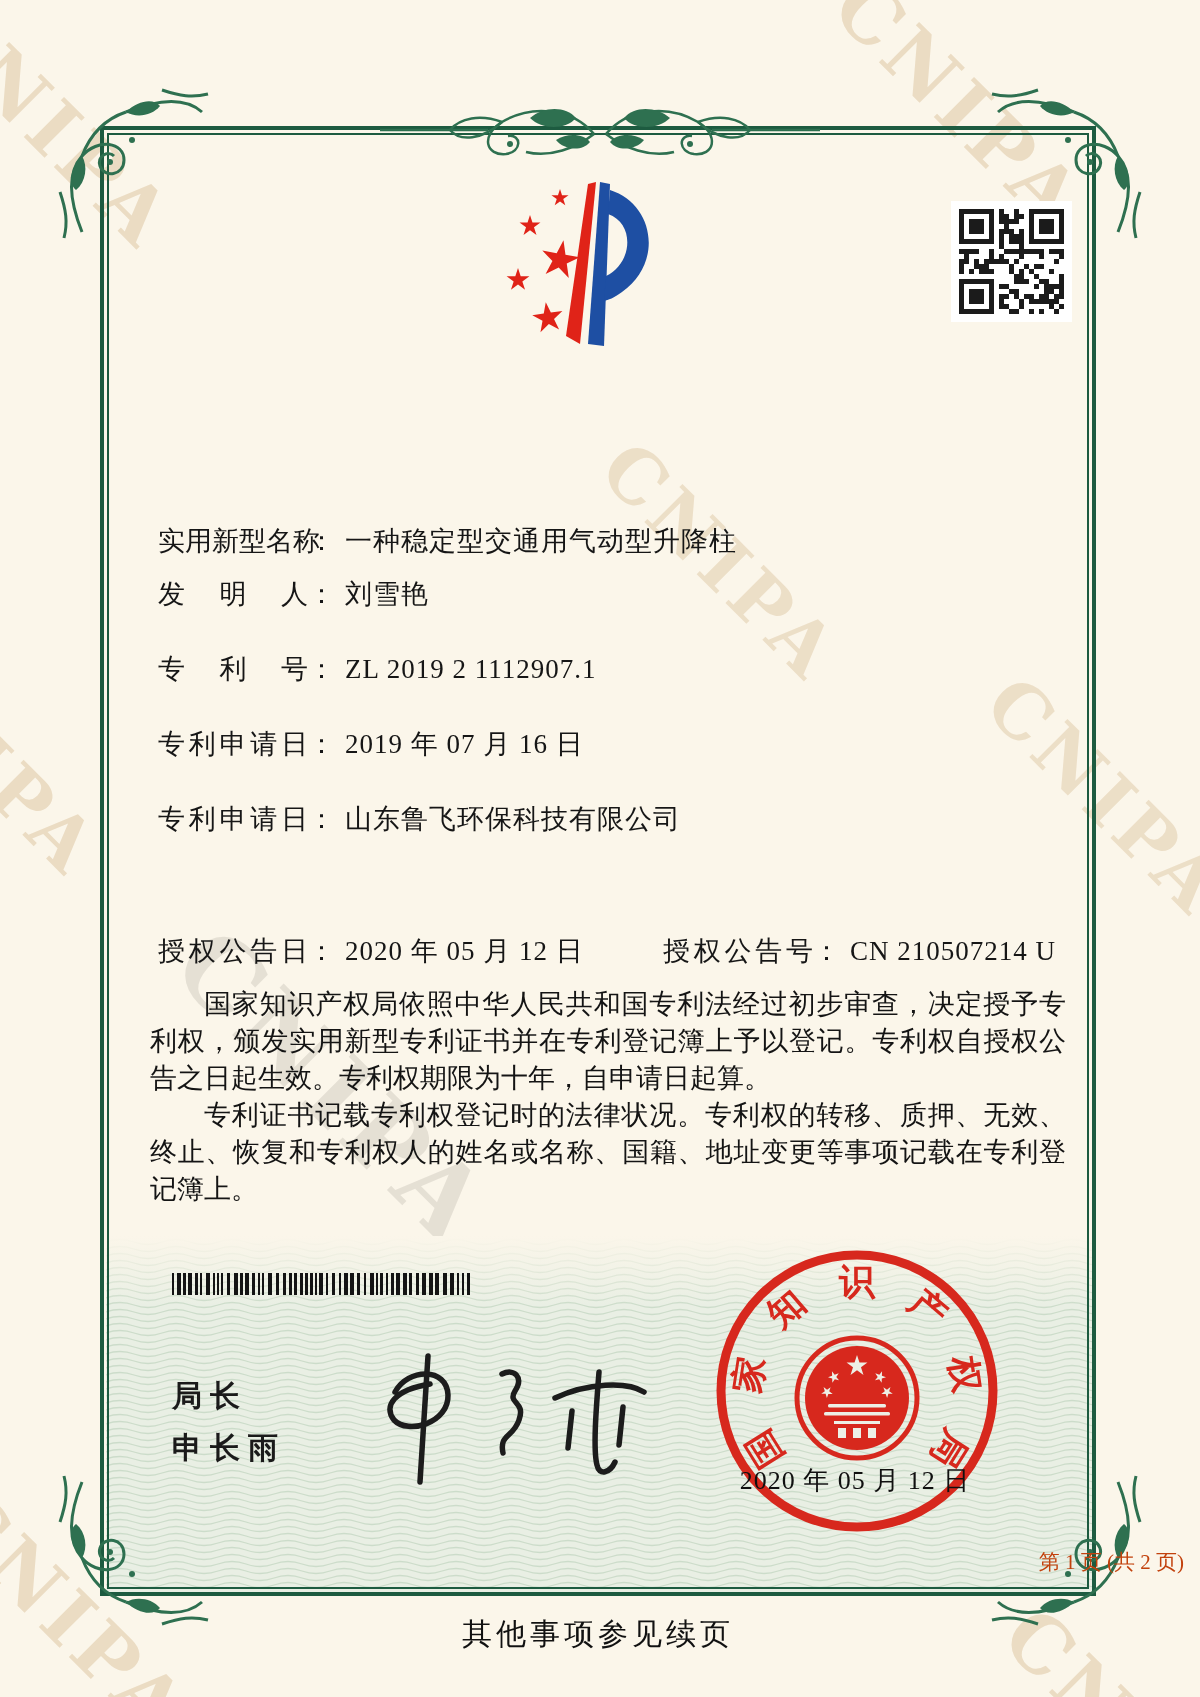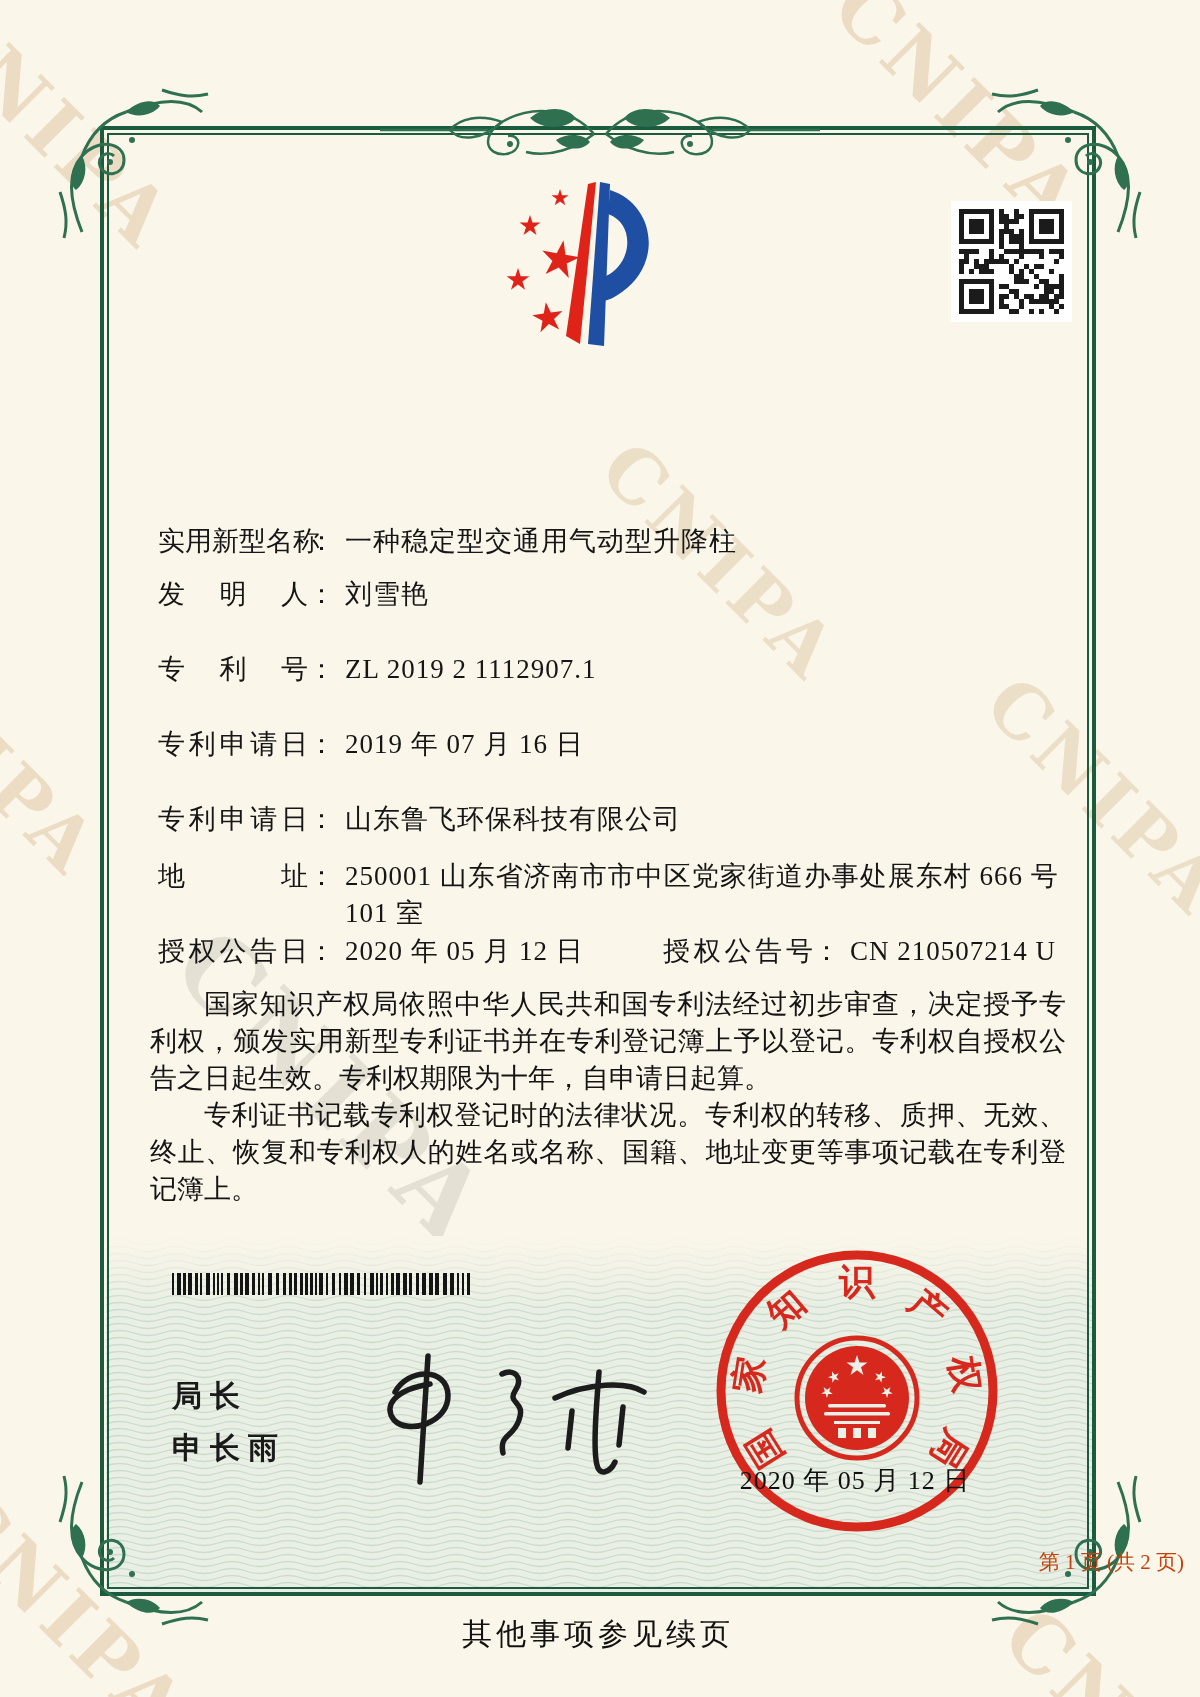--- a/index.html
+++ b/index.html
@@ -465,23 +465,20 @@
   </div>
   <div class="row" style="top:651px">
     <span class="flabel">专利号</span><span>：</span><span class="fvalue">ZL 2019 2 1112907.1</span>
   </div>
   <div class="row" style="top:726px">
     <span class="flabel">专利申请日</span><span>：</span><span class="fvalue">2019 年 07 月 16 日</span>
   </div>
   <div class="row" style="top:801px">
     <span class="flabel">专利申请日</span><span>：</span><span class="fvalue">山东鲁飞环保科技有限公司</span>
   </div>
-  <div class="row" style="top:858px">
-    <span class="flabel">地址</span><span>：</span><span class="addr-lines"><div>250001 山东省济南市市中区党家街道办事处展东村 666 号</div><div>101 室</div></span>
-  </div>
   <div class="row" style="top:933px;width:940px">
     <span class="flabel">授权公告日</span><span>：</span><span class="fvalue">2020 年 05 月 12 日</span>
     <span class="grant2">
       <span class="flabel">授权公告号</span><span>：</span><span class="fvalue">CN 210507214 U</span>
     </span>
   </div>
 
   <div class="body-text">
     <p>国家知识产权局依照中华人民共和国专利法经过初步审查，决定授予专利权，颁发实用新型专利证书并在专利登记簿上予以登记。专利权自授权公告之日起生效。专利权期限为十年，自申请日起算。</p>
     <p>专利证书记载专利权登记时的法律状况。专利权的转移、质押、无效、终止、恢复和专利权人的姓名或名称、国籍、地址变更等事项记载在专利登记簿上。</p>

